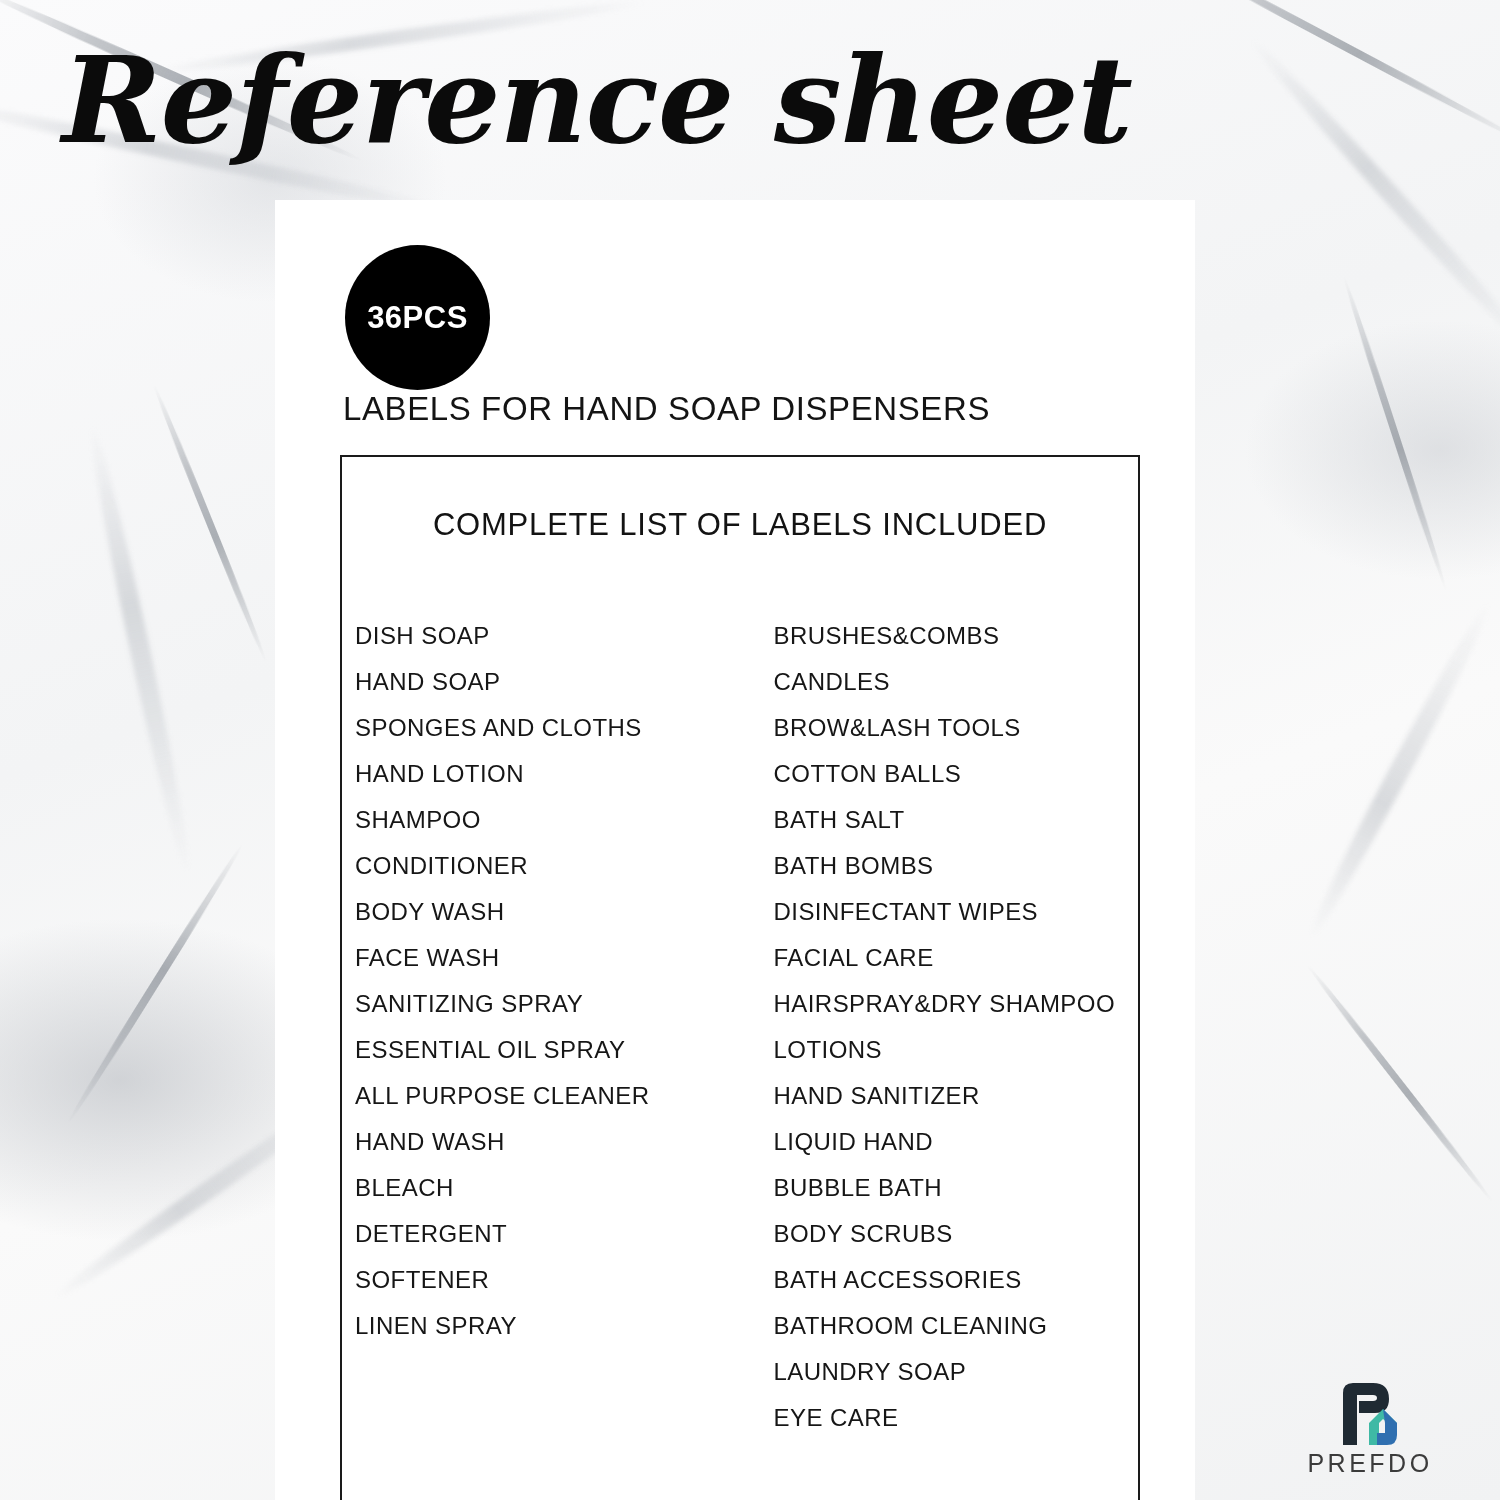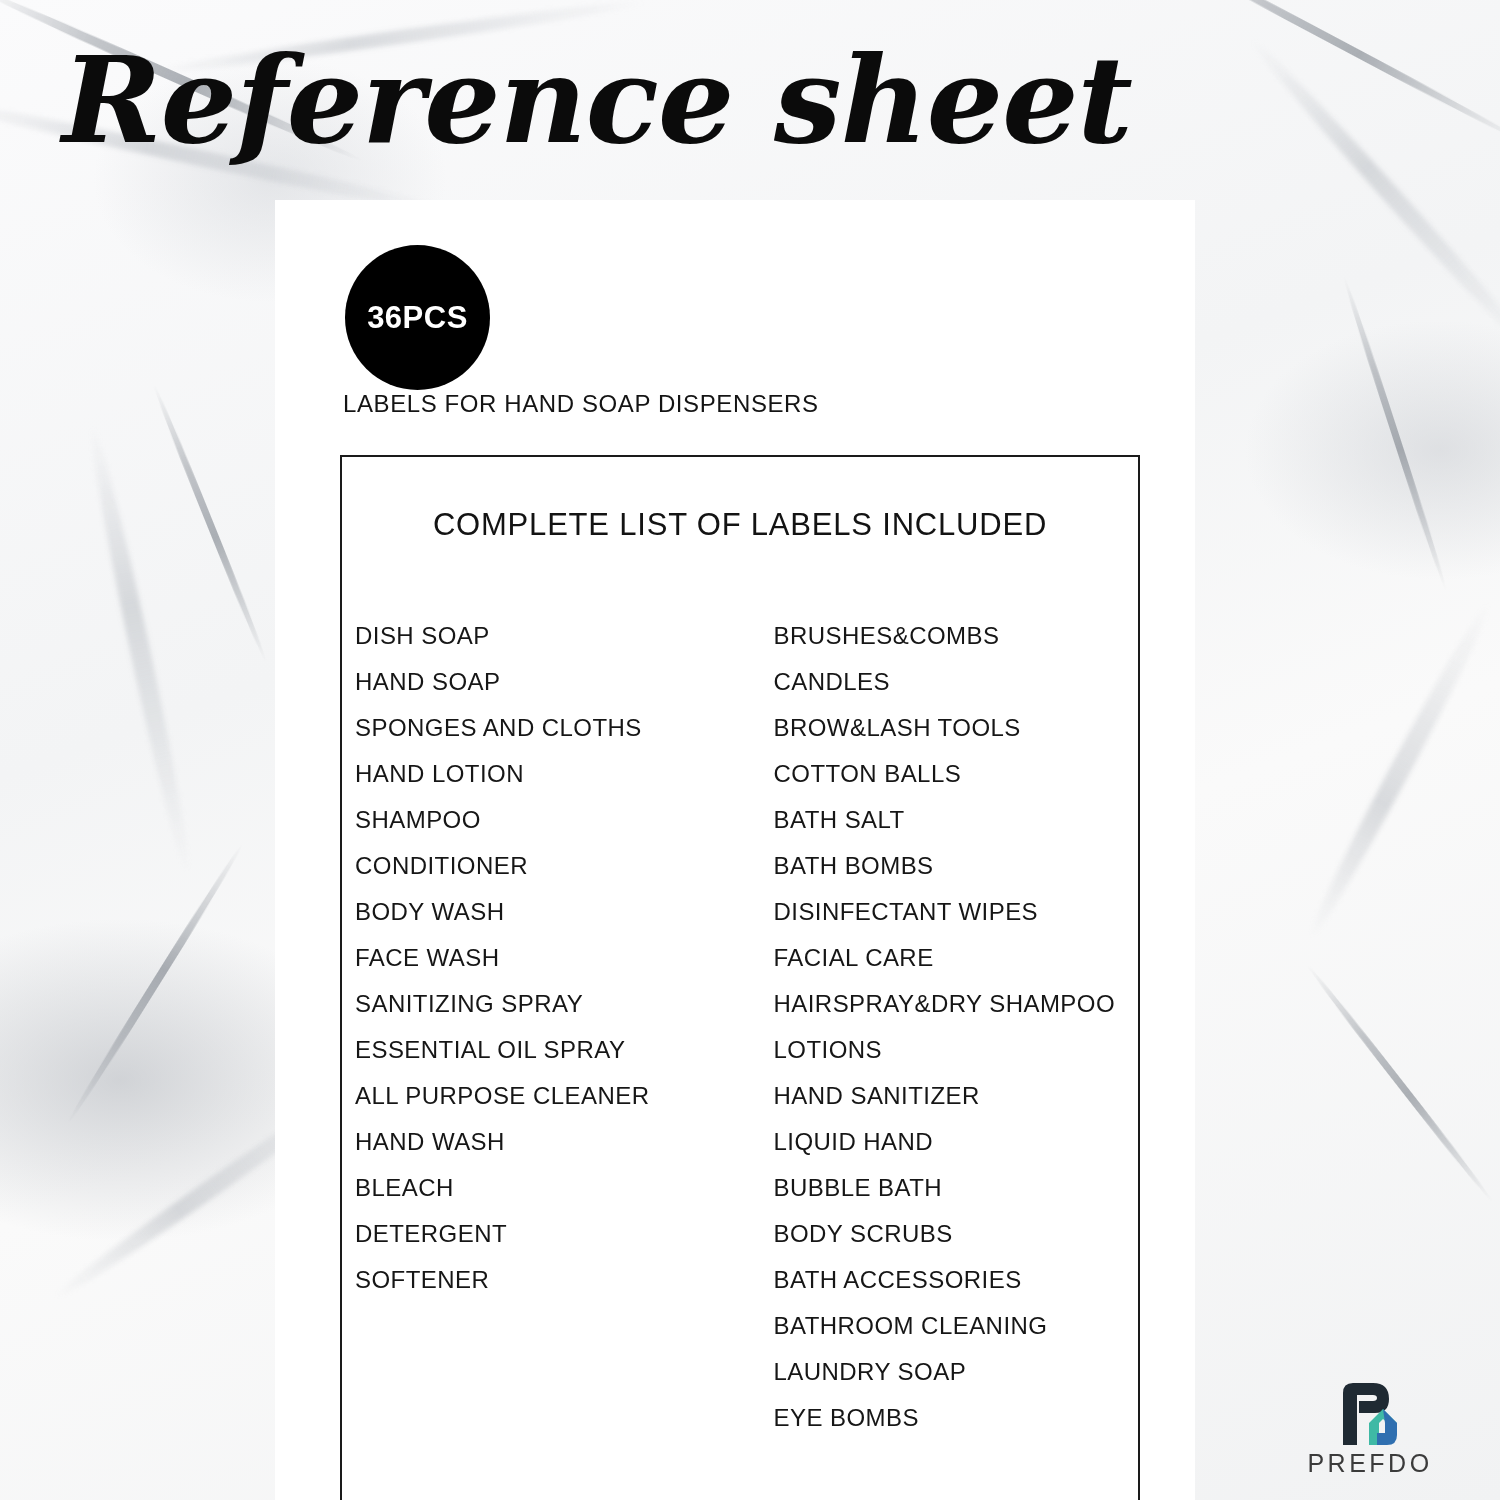--- a/index.html
+++ b/index.html
@@ -76,21 +76,21 @@
     justify-content: center;
     font-size: 31px;
     font-weight: 600;
     letter-spacing: 0.5px;
   }
 
   #card-heading {
     position: absolute;
     left: 68px;
     top: 190px;
-    font-size: 24px;
+    font-size: 33px;
     font-weight: 500;
     letter-spacing: 0.6px;
     color: #141414;
     white-space: nowrap;
   }
 
   #list-box {
     position: absolute;
     left: 65px;
     top: 255px;
@@ -192,41 +192,42 @@
         <div class="label-item">CONDITIONER</div>
         <div class="label-item">BODY WASH</div>
         <div class="label-item">FACE WASH</div>
         <div class="label-item">SANITIZING SPRAY</div>
         <div class="label-item">ESSENTIAL OIL SPRAY</div>
         <div class="label-item">ALL PURPOSE CLEANER</div>
         <div class="label-item">HAND WASH</div>
         <div class="label-item">BLEACH</div>
         <div class="label-item">DETERGENT</div>
         <div class="label-item">SOFTENER</div>
+        <div class="label-item">LINEN SPRAY</div>
       </div>
 
       <div class="label-column right">
         <div class="label-item">BRUSHES&amp;COMBS</div>
         <div class="label-item">CANDLES</div>
         <div class="label-item">BROW&amp;LASH TOOLS</div>
         <div class="label-item">COTTON BALLS</div>
         <div class="label-item">BATH SALT</div>
         <div class="label-item">BATH BOMBS</div>
         <div class="label-item">DISINFECTANT WIPES</div>
         <div class="label-item">FACIAL CARE</div>
         <div class="label-item">HAIRSPRAY&amp;DRY SHAMPOO</div>
         <div class="label-item">LOTIONS</div>
         <div class="label-item">HAND SANITIZER</div>
         <div class="label-item">LIQUID HAND</div>
         <div class="label-item">BUBBLE BATH</div>
         <div class="label-item">BODY SCRUBS</div>
         <div class="label-item">BATH ACCESSORIES</div>
         <div class="label-item">BATHROOM CLEANING</div>
         <div class="label-item">LAUNDRY SOAP</div>
-        <div class="label-item">EYE BOMBS</div>
+        <div class="label-item">EYE CARE</div>
       </div>
     </div>
   </div>
 </div>
 
 <div id="brand-logo">
   <svg id="brand-mark" width="74" height="70" viewBox="0 0 74 70">
     <path d="M10 66 L10 14 Q10 4 20 4 L40 4 Q56 4 56 20 Q56 34 42 34 L26 34 L26 22 L40 22 Q44 22 44 19 Q44 16 40 16 L24 16 L24 66 Z" fill="#1f2a33"></path>
     <path d="M36 66 L36 44 L50 30 L64 44 L64 52 L50 40 L46 44 L46 66 Z" fill="#3fb9a5"></path>
     <path d="M50 30 L64 44 L64 56 Q64 66 54 66 L44 66 L44 54 L52 54 L52 44 Z" fill="#2f6fb0"></path>

